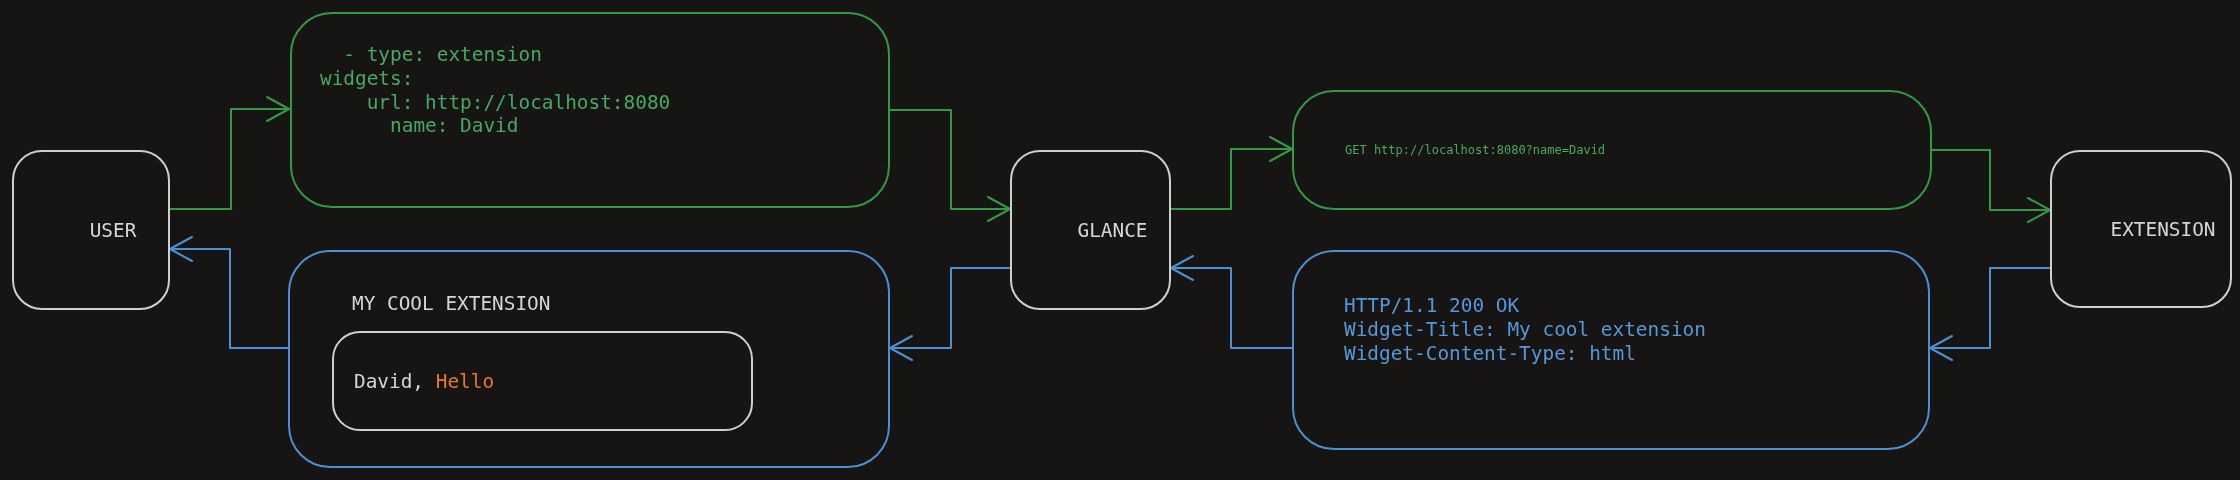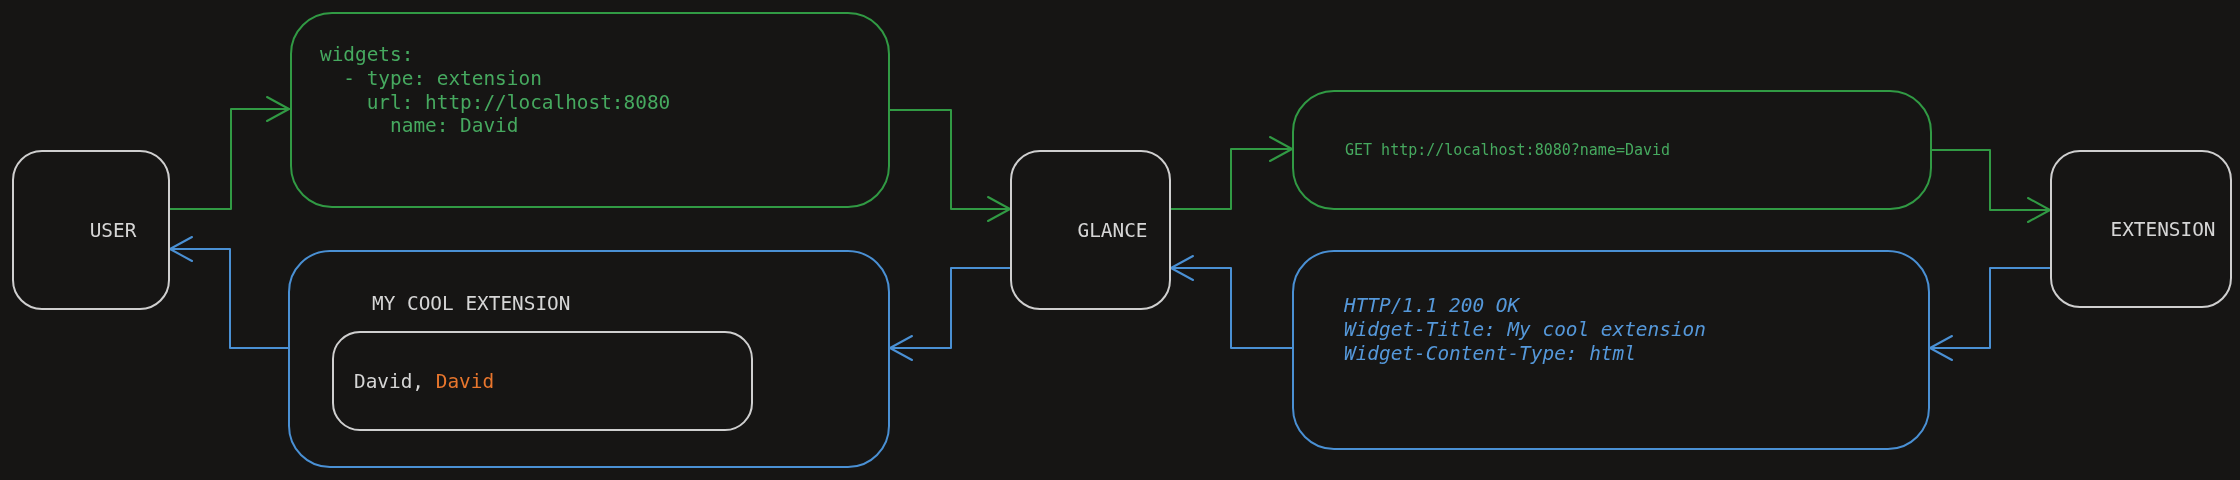--- a/index.html
+++ b/index.html
@@ -45,21 +45,21 @@
   .lines{position:absolute;}
   .line{
     height:23.7px;
     display:flex;align-items:center;
     white-space:pre;
     font-size:19.4px;
   }
   .single-line{
     position:absolute;left:0;top:0;right:0;bottom:0;
     display:flex;align-items:center;
-    white-space:pre;font-size:15px;
+    white-space:pre;font-size:12px;
   }
   .preview-title{
     position:absolute;
     white-space:pre;font-size:19.4px;
     color:var(--text);
     height:23.7px;display:flex;align-items:center;
   }
   .inner-box{
     position:absolute;
     border:2px solid var(--node-border);
@@ -76,24 +76,24 @@
   #node-glance{left:1010px;top:150px;width:161px;height:160px;}
   #node-extension{left:2050px;top:150px;width:182px;height:158px;}
 
   #config-box{left:290px;top:12px;width:600px;height:196px;}
   #config-box .lines{left:28px;top:29px;}
 
   #request-box{left:1292px;top:90px;width:640px;height:120px;}
   #request-box .single-line{padding-left:51px;}
 
   #response-box{left:1292px;top:250px;width:638px;height:200px;}
-  #response-box .lines{left:50px;top:42px;font-style:italic;}
+  #response-box .lines{left:50px;top:42px;}
 
   #preview-box{left:288px;top:250px;width:602px;height:218px;}
-  #preview-box .preview-title{left:62px;top:40px;margin-left:20px;}
+  #preview-box .preview-title{left:62px;top:40px;}
   #preview-box .inner-box{left:42px;top:79px;width:421px;height:100px;padding-left:20px;}
 </style>
 </head>
 <body>
 
 <div id="canvas">
 
   <svg id="arrows" viewBox="0 0 2240 480">
     <g class="green-arrow">
       <polyline points="170,209 231,209 231,109 289,109"></polyline>
@@ -136,22 +136,22 @@
   <div class="node" id="node-extension">
     <span>EXTENSION</span>
   </div>
 
   <div class="node" id="node-glance">
     <span>GLANCE</span>
   </div>
 
   <div class="codebox green" id="config-box">
     <div class="lines">
+      <div class="line">  - type: extension</div>
       <div class="line">widgets:</div>
-      <div class="line">  - type: extension</div>
       <div class="line">    url: http://localhost:8080</div>
       <div class="line">      name: David</div>
     </div>
   </div>
 
   <div class="codebox green" id="request-box">
     <div class="single-line">GET http://localhost:8080?name=David</div>
   </div>
 
   <div class="codebox blue" id="response-box">
@@ -159,17 +159,17 @@
       <div class="line">HTTP/1.1 200 OK</div>
       <div class="line">Widget-Title: My cool extension</div>
       <div class="line">Widget-Content-Type: html</div>
       <div class="line"></div>
     </div>
   </div>
 
   <div class="codebox blue" id="preview-box">
     <div class="preview-title">MY COOL EXTENSION</div>
     <div class="inner-box">
-      <span class="greet"><span>David, </span><span class="name">David</span></span>
+      <span class="greet"><span>David, </span><span class="name">Hello</span></span>
     </div>
   </div>
 
 </div>
 
 </body></html>

